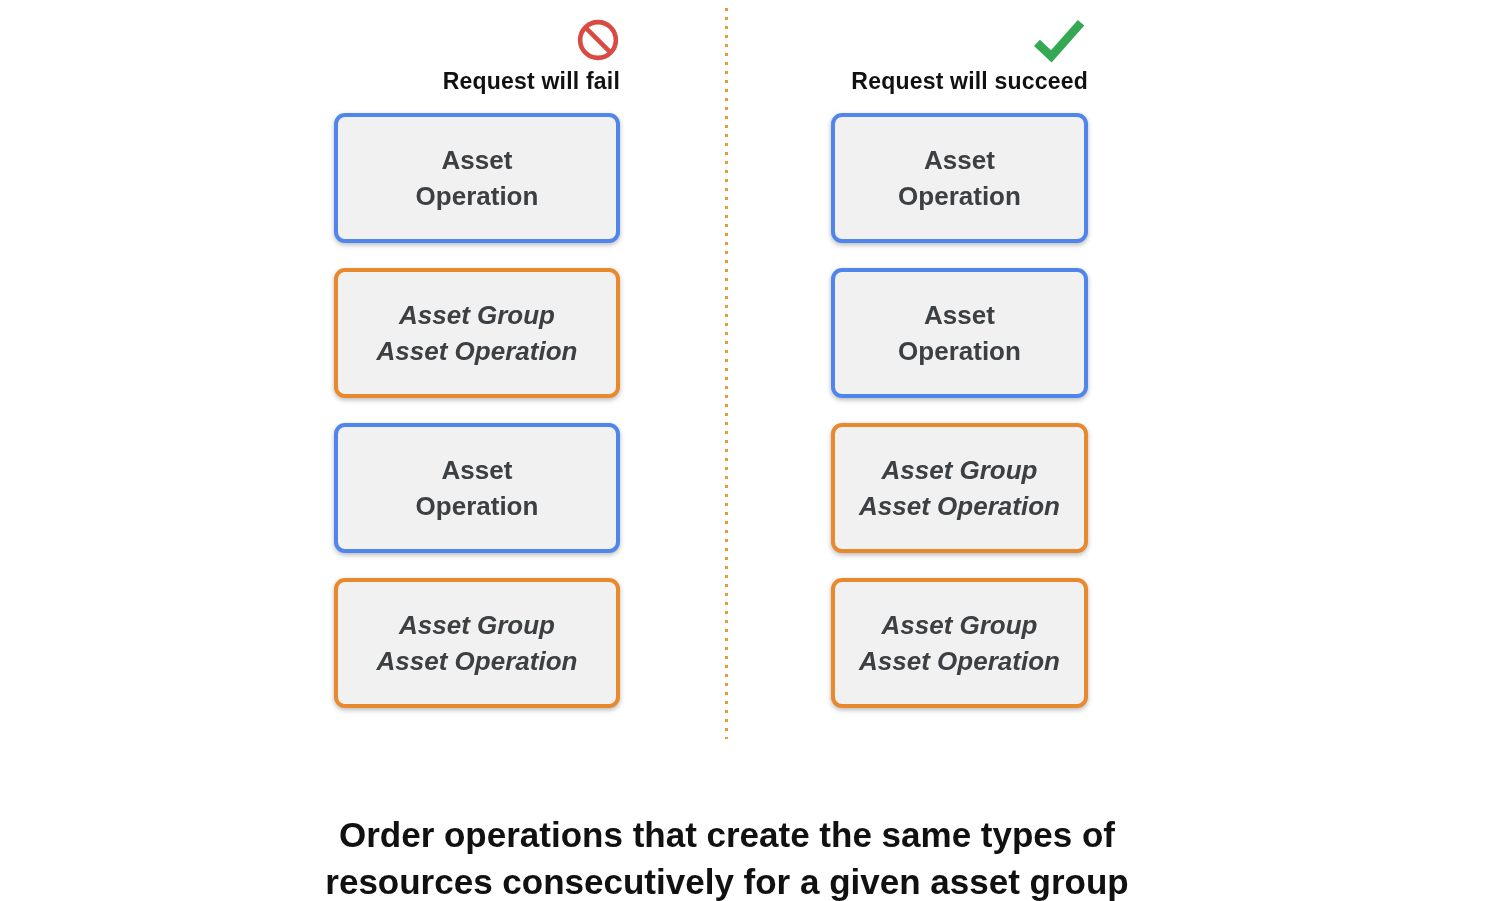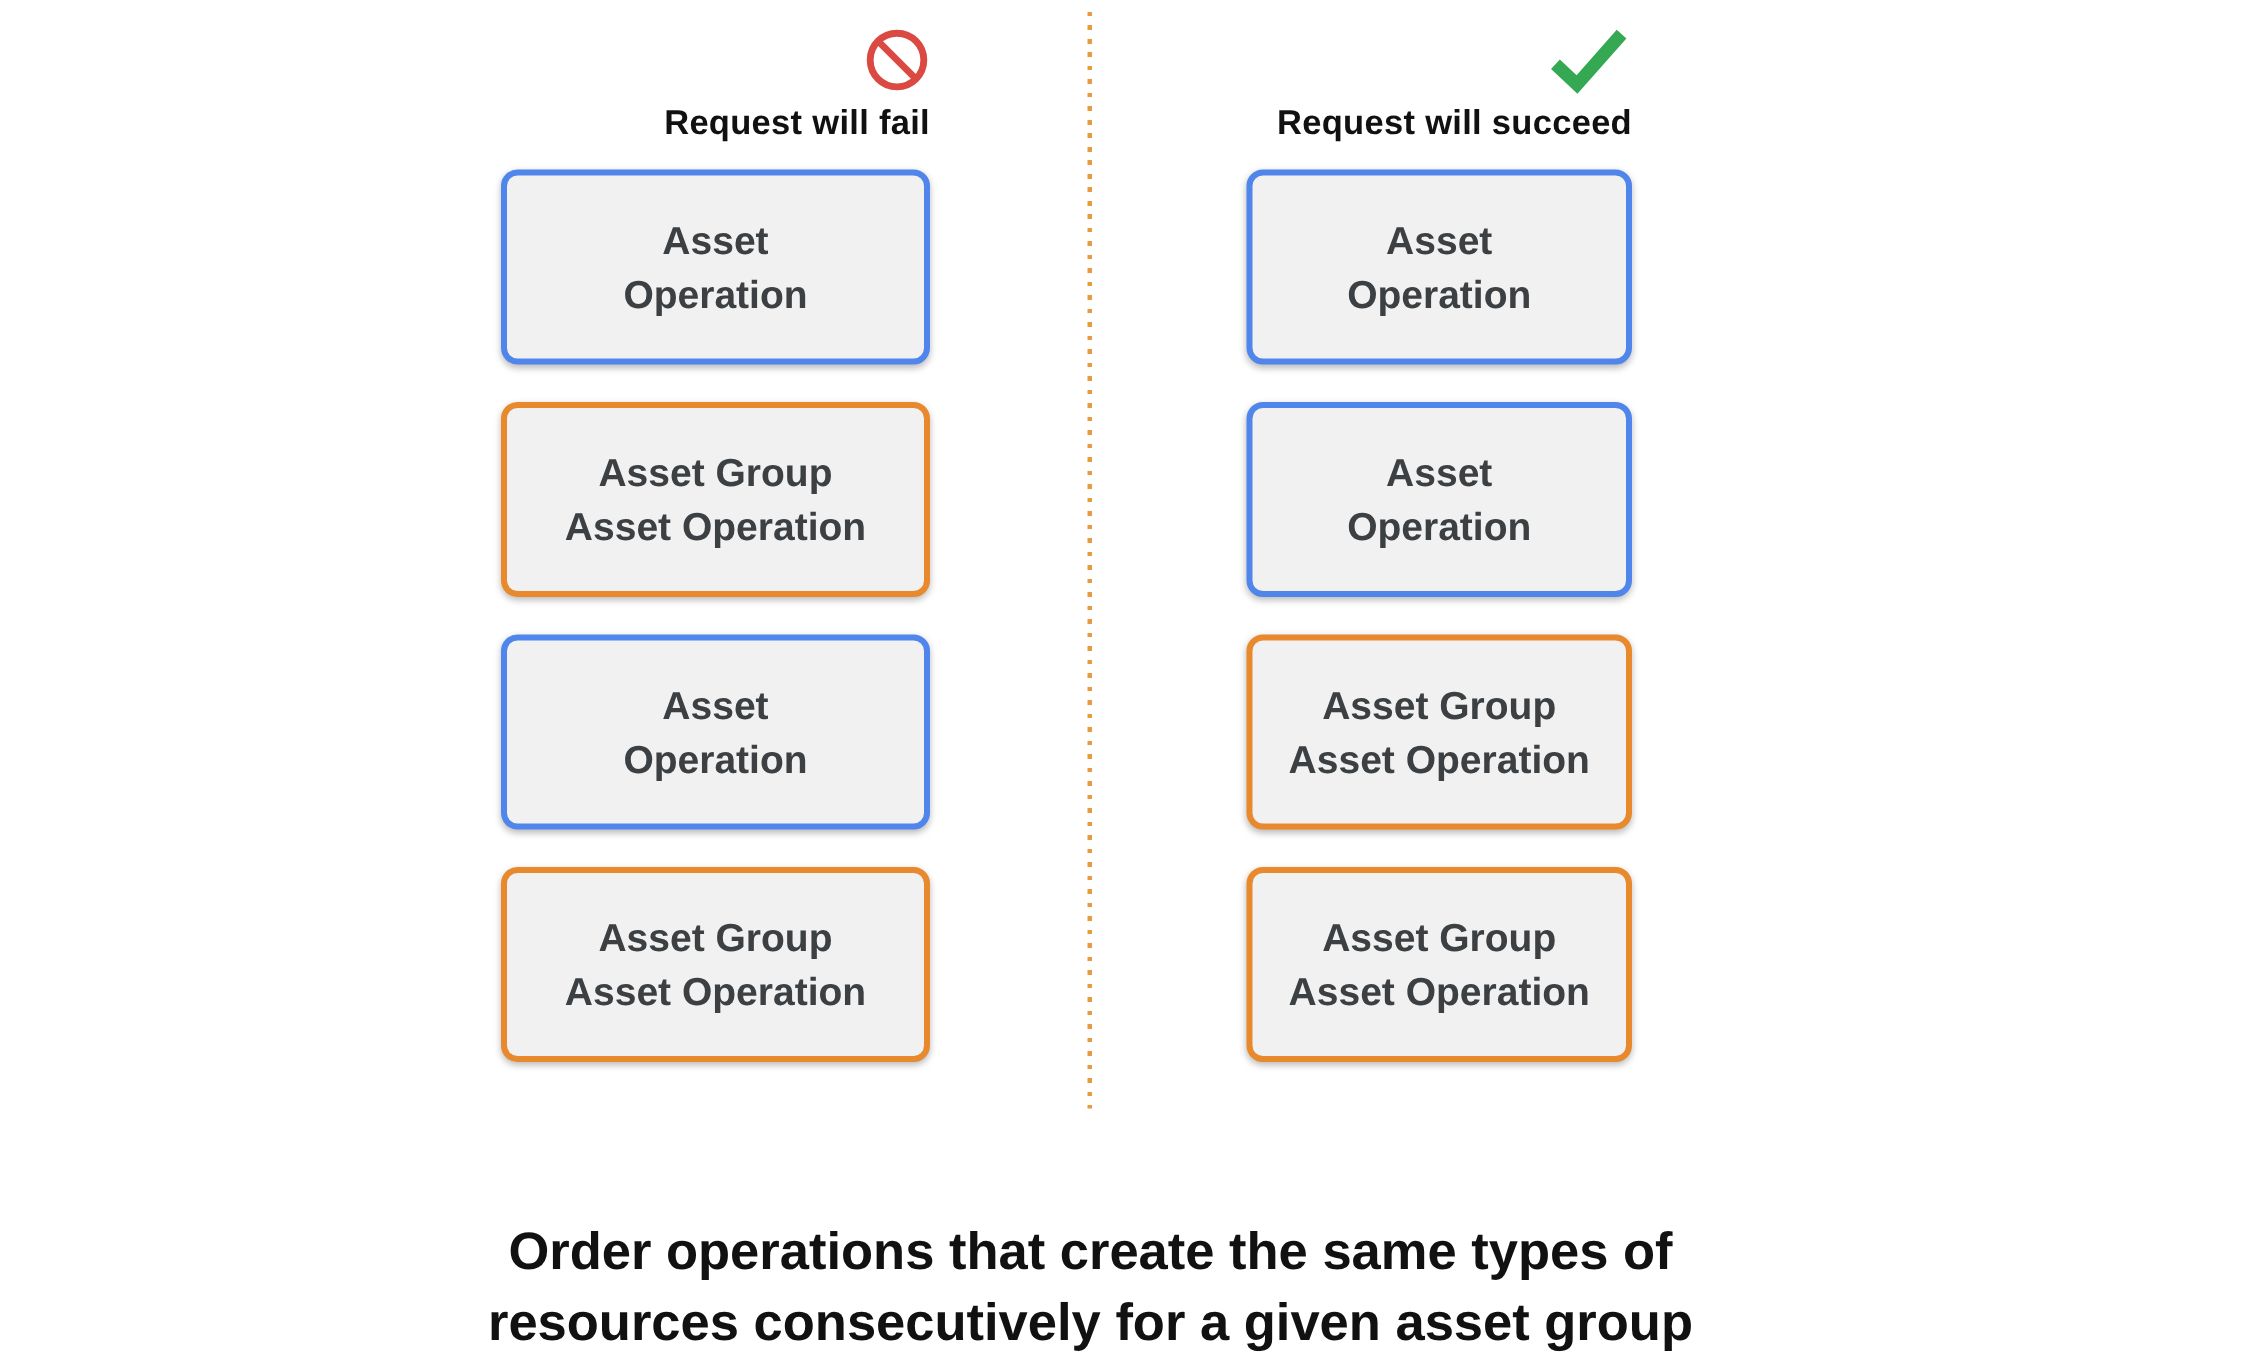--- a/index.html
+++ b/index.html
@@ -50,21 +50,21 @@
     align-items: center;
     justify-content: center;
     text-align: center;
     font-size: 26px;
     font-weight: bold;
     line-height: 1.4;
     color: var(--box-text, #3c4043);
     white-space: pre-line;
   }
   .box--asset-operation { border-color: var(--asset-operation-border, #5086ec); }
-  .box--asset-group     { border-color: var(--asset-group-border, #e8892d); }
+  .box--asset-group     { border-color: var(--asset-group-border, #e8892d); font-style: italic; }
   .divider {
     position: absolute;
     left: 725px;
     top: 8px;
     width: 3px;
     height: 731px;
     background-image: repeating-linear-gradient(
       to bottom,
       var(--divider, #e89a3e) 0px,
       var(--divider, #e89a3e) 3px,

